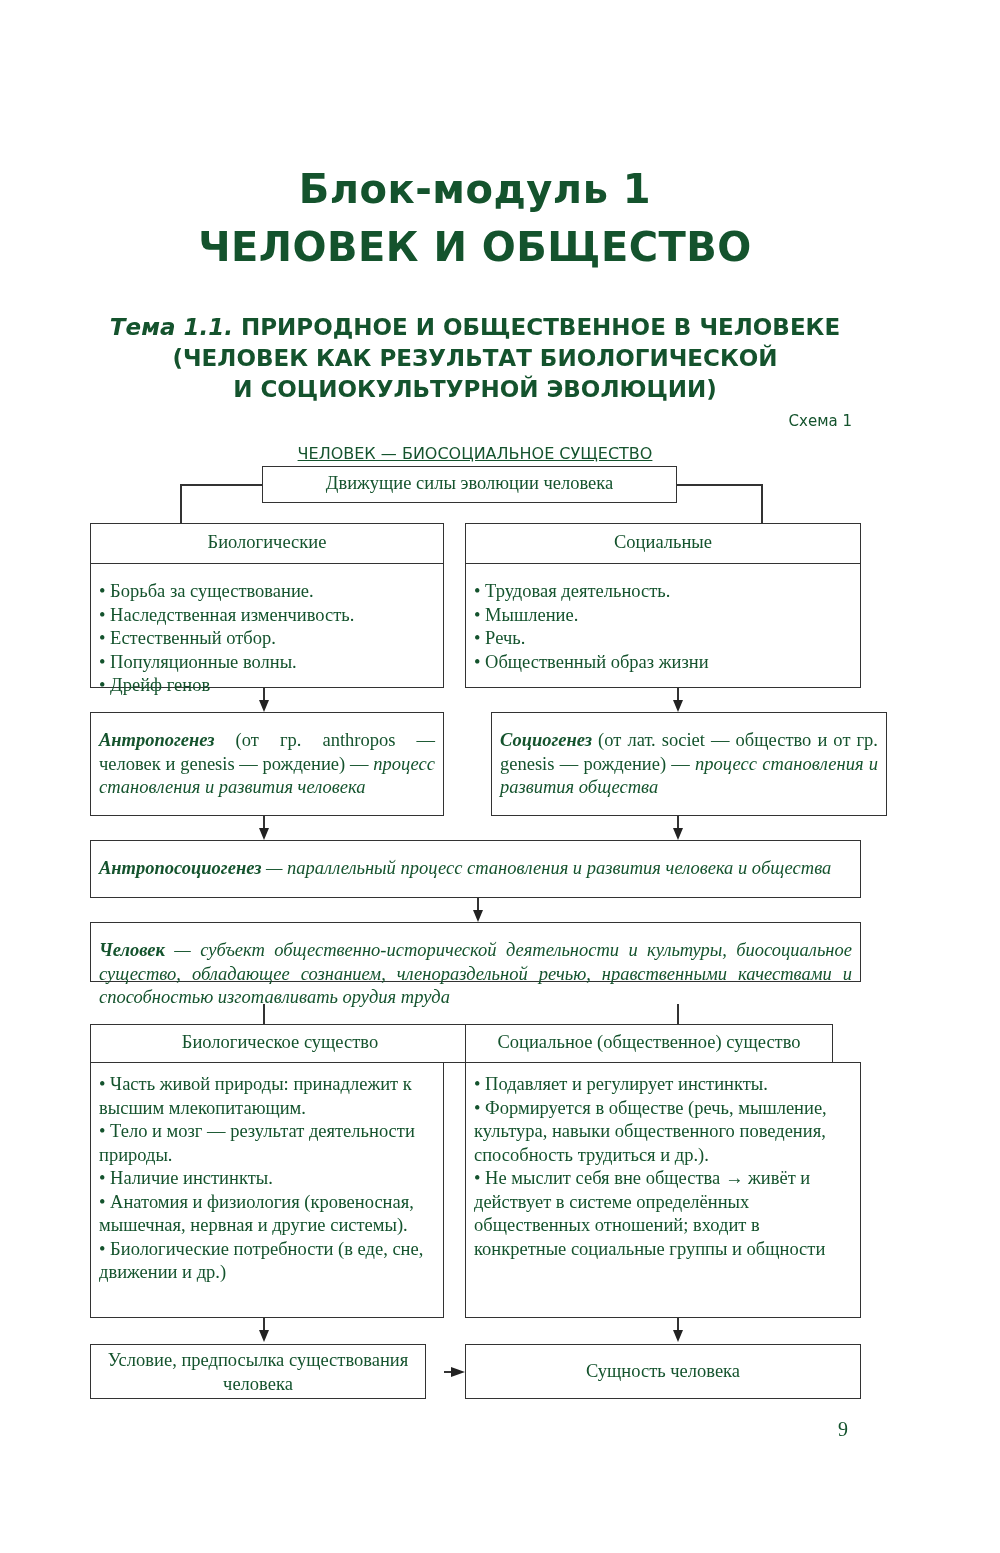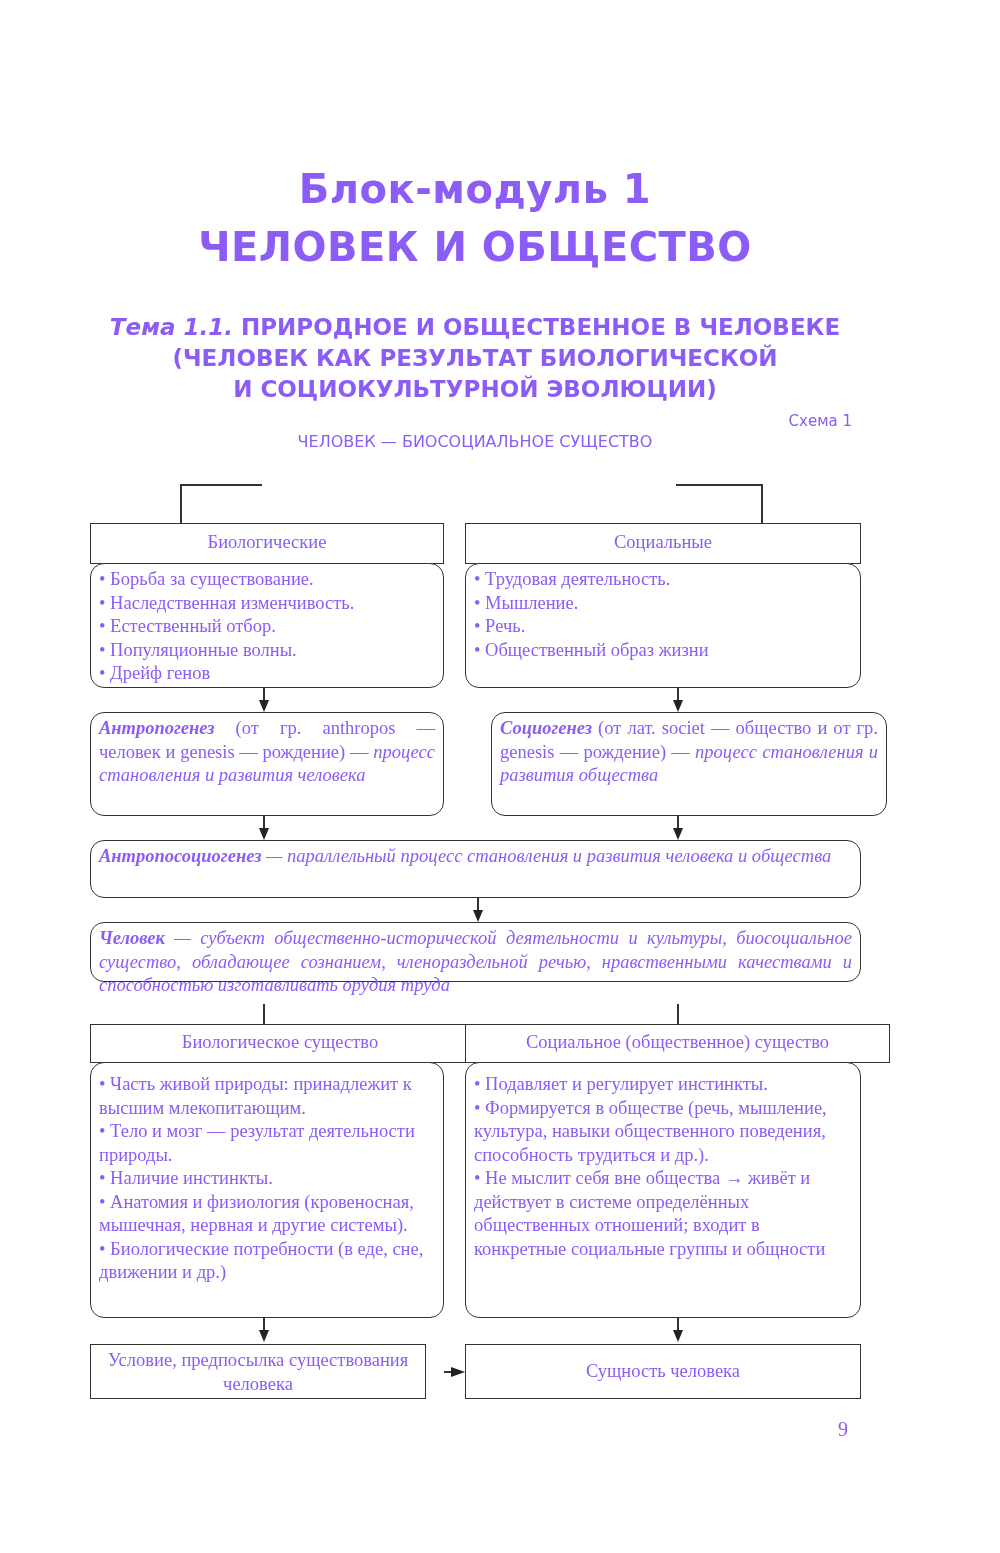--- a/index.html
+++ b/index.html
@@ -1,24 +1,24 @@
 <!DOCTYPE html>
 <html><head>
 <meta charset="utf-8">
 <style>
   body { margin:0; background:#fff; }
-  .page { position:relative; width:1000px; height:1553px; background:#fff; color:#8b5cf6; font-family:"Liberation Serif", serif; }
+  .page { position:relative; width:1000px; height:1553px; background:#fff; color:#14532d; font-family:"Liberation Serif", serif; }
   .h1 { position:absolute; left:0; width:950px; text-align:center; font-family:"DejaVu Sans", sans-serif; font-weight:bold; font-size:40px; letter-spacing:0.5px; }
   .topic { position:absolute; left:0; width:950px; top:312px; text-align:center; font-family:"DejaVu Sans", sans-serif; font-weight:bold; font-size:23px; line-height:31px; }
   .topic i { font-style:italic; font-weight:bold; }
   .scheme { position:absolute; right:148px; top:412px; font-family:"DejaVu Sans", sans-serif; font-size:15px; }
-  .subtitle { position:absolute; left:0; width:950px; top:432px; text-align:center; font-family:"DejaVu Sans", sans-serif; font-size:16px; }
+  .subtitle { position:absolute; left:0; width:950px; top:444px; text-align:center; font-family:"DejaVu Sans", sans-serif; font-size:16px;text-decoration:underline; }
   .box { position:absolute; border:1.5px solid #333; background:#fff; box-sizing:border-box; font-size:18.5px; line-height:23.5px; }
   .center { text-align:center; }
-  .pad { padding:4px 8px;border-radius:14px; }
+  .pad { padding:16px 8px; }
   .line { position:absolute; background:#333; }
   .arrow { position:absolute; width:0; height:0; border-left:5px solid transparent; border-right:5px solid transparent; border-top:12px solid #222; }
   .arrow-r { position:absolute; width:0; height:0; border-top:5px solid transparent; border-bottom:5px solid transparent; border-left:14px solid #222; }
   ul { list-style:none; margin:0; padding:0; }
   .just { text-align:justify; }
   .pagenum { position:absolute; left:838px; top:1418px; font-size:20px; }
 </style>
 </head>
 <body>
 
@@ -33,20 +33,21 @@
   </div>
 
   <div class="scheme">Схема 1</div>
   <div class="subtitle">ЧЕЛОВЕК — БИОСОЦИАЛЬНОЕ СУЩЕСТВО</div>
 
   <div class="line" style="left:180px; top:484px; width:82px; height:1.5px;"></div>
   <div class="line" style="left:180px; top:484px; width:1.5px; height:40px;"></div>
   <div class="line" style="left:676px; top:484px; width:86px; height:1.5px;"></div>
   <div class="line" style="left:761px; top:484px; width:1.5px; height:40px;"></div>
 
+  <div class="box center" style="left:262px; top:466px; width:415px; height:37px; padding-top:5px;">Движущие силы эволюции человека</div>
 
   <div class="box center" style="left:90px; top:523px; width:354px; height:41px; padding-top:7px;">Биологические</div>
   <div class="box pad" style="left:90px; top:563px; width:354px; height:125px;">
     <ul>
       <li>• Борьба за существование.</li>
       <li>• Наследственная изменчивость.</li>
       <li>• Естественный отбор.</li>
       <li>• Популяционные волны.</li>
       <li>• Дрейф генов</li>
     </ul>
@@ -97,21 +98,21 @@
   <div class="box pad" style="left:90px; top:1062px; width:354px; height:256px; padding-top:10px;">
     <ul>
       <li>• Часть живой природы: принадлежит к высшим млекопитающим.</li>
       <li>• Тело и мозг — результат деятельности природы.</li>
       <li>• Наличие инстинкты.</li>
       <li>• Анатомия и физиология (кровеносная, мышечная, нервная и другие системы).</li>
       <li>• Биологические потребности (в еде, сне, движении и др.)</li>
     </ul>
   </div>
 
-  <div class="box center" style="left:465px; top:1024px; width:425px; height:39px; padding-top:6px;">Социальное (общественное) существо</div>
+  <div class="box center" style="left:465px; top:1024px; width:368px; height:39px; padding-top:6px;">Социальное (общественное) существо</div>
   <div class="box pad" style="left:465px; top:1062px; width:396px; height:256px; padding-top:10px;">
     <ul>
       <li>• Подавляет и регулирует инстинкты.</li>
       <li>• Формируется в обществе (речь, мышление, культура, навыки общественного поведения, способность трудиться и др.).</li>
       <li>• Не мыслит себя вне общества → живёт и действует в системе определённых общественных отношений; входит в конкретные социальные группы и общности</li>
     </ul>
   </div>
 
   <div class="line" style="left:263px; top:1318px; width:1.5px; height:14px;"></div>
   <div class="arrow" style="left:259px; top:1330px;"></div>

